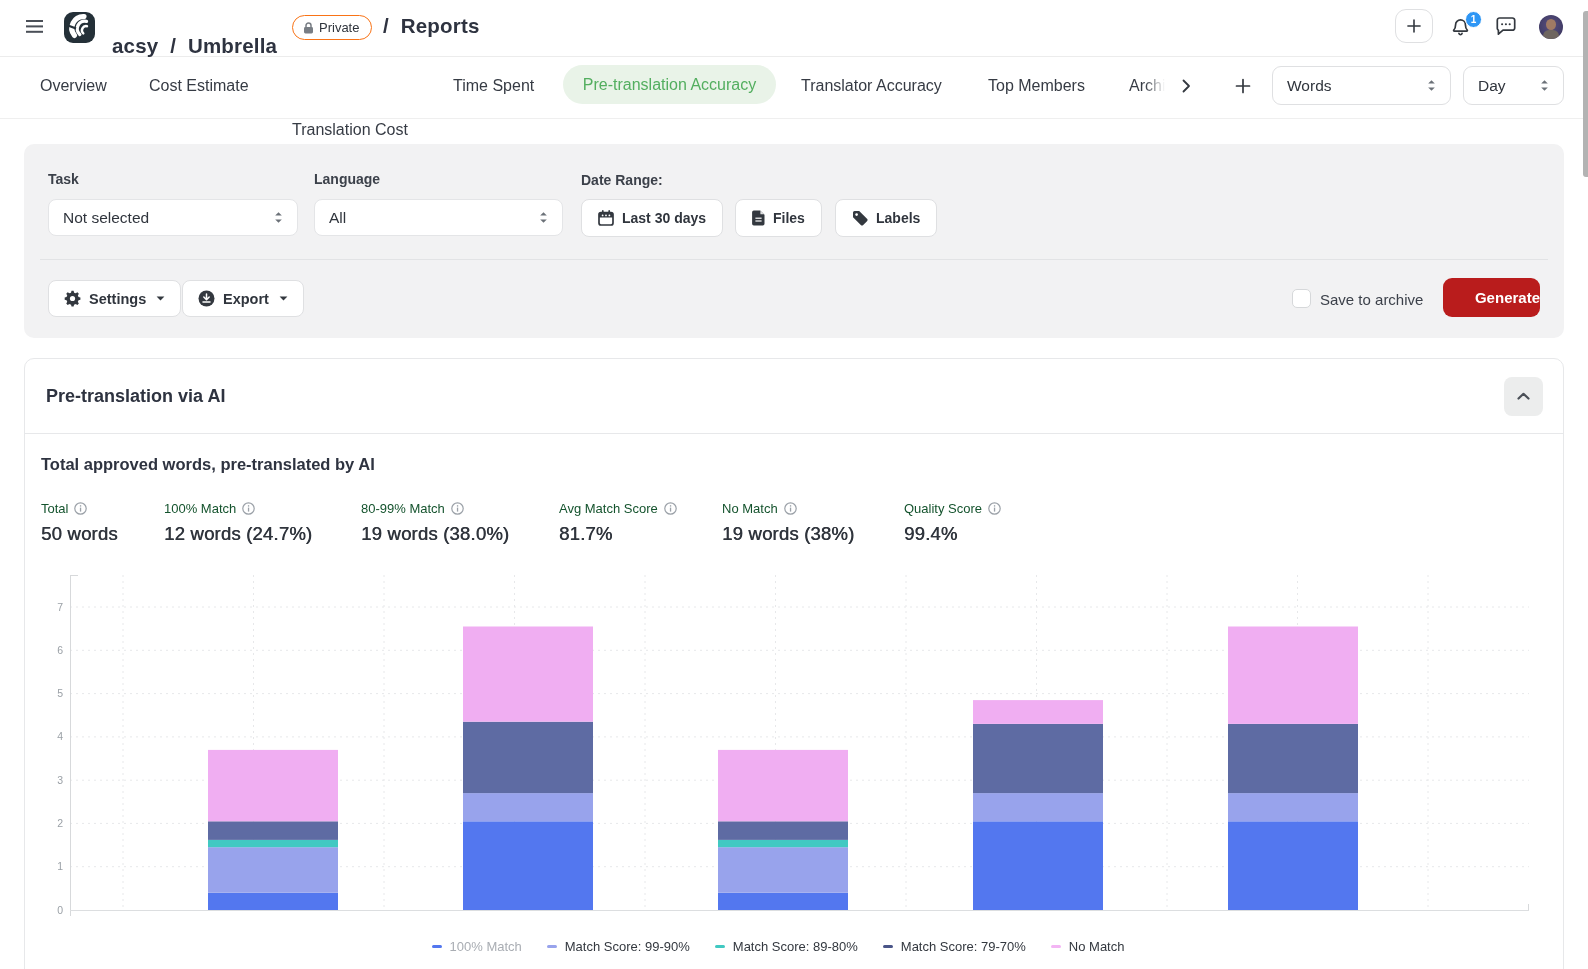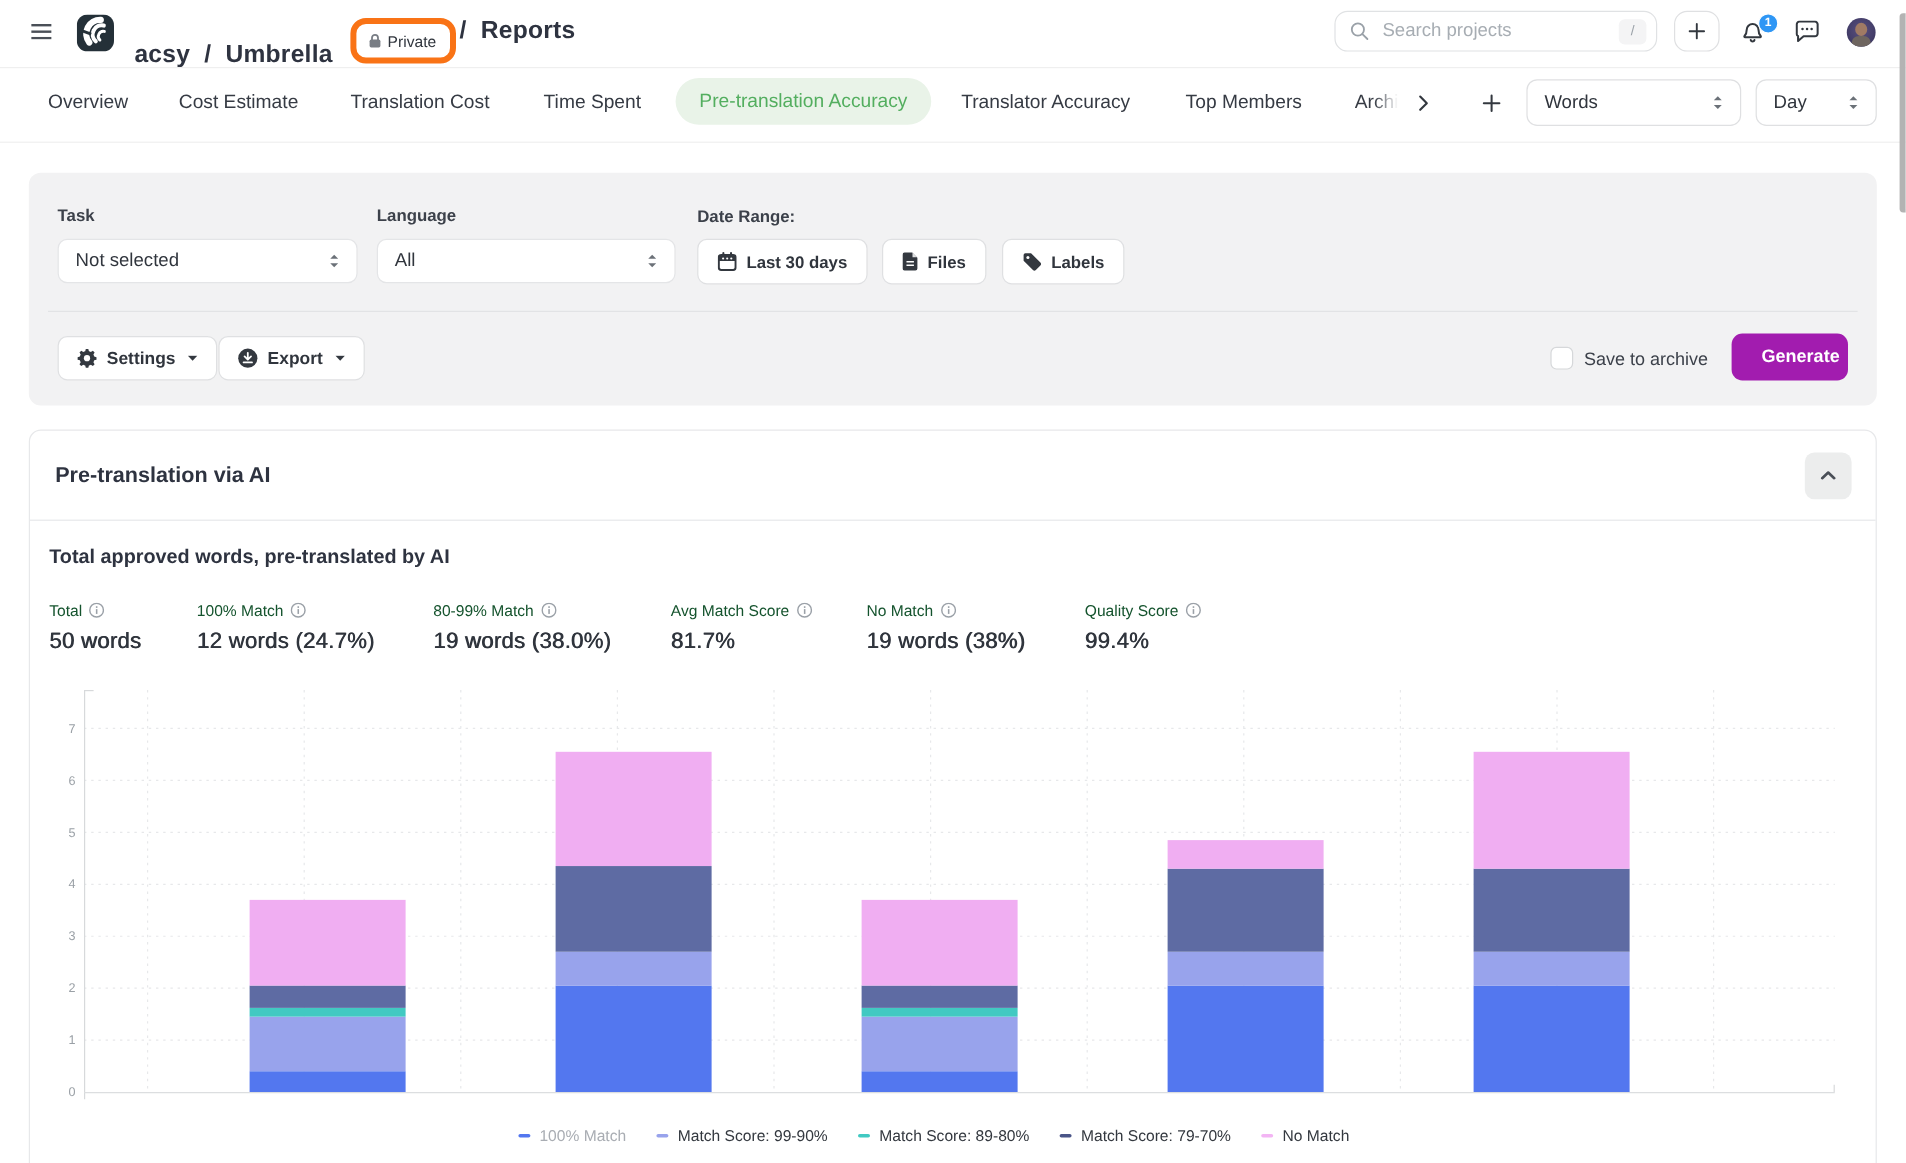--- a/index.html
+++ b/index.html
@@ -32,37 +32,29 @@
     <rect x="0" y="0" width="31" height="31" rx="9" fill="#243038"></rect>
     <g fill="none" stroke="#fff" stroke-linecap="round">
       <path d="M20 4.6 A 11.6 11.6 0 0 0 10.4 23.4" stroke-width="5.2"></path>
       <path d="M22.5 9.3 A 7.6 7.6 0 0 0 15.8 22.4" stroke-width="3.4"></path>
       <path d="M23 14.2 A 4.2 4.2 0 0 0 19.3 21.4" stroke-width="2.4"></path>
     </g>
     <line x1="4" y1="13.5" x2="12" y2="16.5" stroke="#243038" stroke-width="2.4"></line>
   </svg>
   <div class="abs" style="left:112px;top:14px;font-size:20.5px;font-weight:bold;letter-spacing:.2px;margin-top:20px;">acsy&nbsp; /&nbsp; Umbrella</div>
 
-  <div class="abs row" style="left:292px;top:15px;height:38px;padding:0 12px 0 10px;border:5px solid #f97316;border-radius:13px;background:#fff;">
+  <div class="abs row" style="left:292px;top:15px;height:25px;padding:0 12px 0 10px;border:1px solid #f97316;border-radius:13px;background:#fff;">
     <svg width="11" height="12" viewBox="0 0 11 12" style="margin-right:5px;">
       <rect x="1" y="5" width="9" height="6.5" rx="1.4" fill="#787d84"></rect>
       <path d="M3 5.5 V3.5 A2.5 2.5 0 0 1 8 3.5 V5.5" fill="none" stroke="#787d84" stroke-width="1.5"></path>
     </svg>
     <span style="font-size:13px;color:#30353d;">Private</span>
   </div>
   <div class="abs" style="left:383px;top:14px;font-size:20.5px;font-weight:bold;letter-spacing:.2px;">/&nbsp; Reports</div>
 
-  <div class="abs row" style="left:1112px;top:9px;width:269px;height:34px;border:1px solid #e0e2e4;border-radius:11px;background:#fff;padding:0 8px 0 12px;">
-    <svg width="16" height="16" viewBox="0 0 17 17" style="margin-right:11px;">
-      <circle cx="7" cy="7" r="5.4" fill="none" stroke="#9aa1a8" stroke-width="1.6"></circle>
-      <line x1="11" y1="11" x2="15.4" y2="15.4" stroke="#9aa1a8" stroke-width="1.6" stroke-linecap="round"></line>
-    </svg>
-    <span style="font-size:15.5px;color:#a7adb3;flex:1;">Search projects</span>
-    <span class="row" style="justify-content:center;width:23px;height:21px;background:#f4f4f5;border-radius:5px;font-size:11.5px;color:#9aa1a8;">/</span>
-  </div>
 
   <div class="abs btn" style="left:1395px;top:9px;width:38px;height:34px;border-radius:11px;">
     <svg width="14" height="14" viewBox="0 0 15 15">
         <path d="M7.5 1 V14 M1 7.5 H14" stroke="#33383f" stroke-width="1.7" stroke-linecap="round"></path>
       </svg>
   </div>
 
   <svg class="abs" style="left:1452px;top:18px;" width="17" height="18" viewBox="0 0 22 23">
     <path d="M11 2.4 a6.4 6.4 0 0 0 -6.4 6.4 c0 3.6 -1.4 5.6 -2.3 6.6 -.5 .55 -.1 1.4 .6 1.4 h16.2 c.7 0 1.1 -.85 .6 -1.4 -.9 -1 -2.3 -3 -2.3 -6.6 A6.4 6.4 0 0 0 11 2.4 Z" fill="none" stroke="#33383f" stroke-width="2.2" stroke-linejoin="round"></path>
     <path d="M9 19.8 a2.1 2.1 0 0 0 4 0" fill="none" stroke="#33383f" stroke-width="2.2" stroke-linecap="round"></path>
@@ -80,21 +72,21 @@
 
   <div class="abs" style="left:1539px;top:15px;width:24px;height:24px;border-radius:50%;background:radial-gradient(circle at 50% 42%,#5a4f7e 0%,#46406c 55%,#332e52 100%);overflow:hidden;">
     <div class="abs" style="left:7px;top:4px;width:10px;height:11px;border-radius:50%;background:#a07a64;"></div>
     <div class="abs" style="left:4px;top:15px;width:16px;height:9px;border-radius:6px 6px 0 0;background:#6e655f;"></div>
   </div>
 </div>
 
 <div class="abs" style="left:0;top:57px;width:1588px;height:62px;background:#fff;border-bottom:1px solid #efefef;">
   <span class="abs tab" style="left:40px;">Overview</span>
   <span class="abs tab" style="left:149px;">Cost Estimate</span>
-  <span class="abs tab" style="left:292px;">Translation Cost</span>
+  <span class="abs tab" style="left:292px;margin-top:44px;">Translation Cost</span>
   <span class="abs tab" style="left:453px;">Time Spent</span>
   <div class="abs row" style="left:563px;top:8px;width:213px;height:39px;background:#e9f3e8;border-radius:19.5px;justify-content:center;">
     <span style="font-size:16px;color:#53ae5f;">Pre-translation Accuracy</span>
   </div>
   <span class="abs tab" style="left:801px;">Translator Accuracy</span>
   <span class="abs tab" style="left:988px;">Top Members</span>
   <span class="abs tab" style="left:1129px;background:linear-gradient(90deg,#363b44 0%,#363b44 45%,rgba(54,59,68,0) 100%);-webkit-background-clip:text;background-clip:text;-webkit-text-fill-color:transparent;">Archi</span>
   <svg class="abs" style="left:1178px;top:21px;" width="16" height="16" viewBox="0 0 16 16">
       <path d="M5.5 2.5 L11 8 L5.5 13.5" fill="none" stroke="#33383f" stroke-width="1.8" stroke-linecap="round" stroke-linejoin="round"></path>
     </svg>
@@ -179,21 +171,21 @@
       <circle cx="8.5" cy="8.5" r="8" fill="#33383f"></circle>
       <path d="M8.5 4 v5.4 M5.8 7 l2.7 2.7 l2.7 -2.7 M5 12 h7" stroke="#fff" stroke-width="1.5" fill="none" stroke-linecap="round" stroke-linejoin="round"></path>
     </svg>
     <span style="font-size:14.5px;font-weight:bold;color:#30353d;">Export</span>
     <svg width="9" height="5" viewBox="0 0 9 5" style="margin-left:10px;">
         <path d="M0.6 0.4 L4.5 4.6 L8.4 0.4 Z" fill="#33383f"></path>
       </svg>
   </div>
   <div class="abs" style="left:1268px;top:145px;width:19px;height:19px;background:#fff;border:1px solid #d6d8da;border-radius:5px;"></div>
   <div class="abs" style="left:1296px;top:147px;font-size:15px;color:#3c414a;">Save to archive</div>
-  <div class="abs row" style="left:1419px;top:134px;width:97px;height:39px;background:#a21caf;border-radius:9px;justify-content:flex-start;padding-left:25px;">
+  <div class="abs row" style="left:1419px;top:134px;width:97px;height:39px;background:#b91c1c;border-radius:9px;justify-content:flex-end;">
     <span style="font-size:15px;font-weight:bold;color:#fff;">Generate</span>
   </div>
 </div>
 
 <div class="abs" style="left:24px;top:358px;width:1540px;height:700px;background:#fff;border:1px solid #e7e8ea;border-radius:10px;">
   <div class="abs" style="left:21px;top:27px;font-size:18px;font-weight:bold;color:#2e3340;">Pre-translation via AI</div>
   <div class="abs row" style="left:1479px;top:18px;width:39px;height:39px;background:#eceded;border-radius:8px;justify-content:center;">
     <svg width="13" height="8" viewBox="0 0 13 8" style="margin-top:-2px;">
         <path d="M1.5 6.5 L6.5 1.8 L11.5 6.5" fill="none" stroke="#4a4f57" stroke-width="2.2" stroke-linecap="round" stroke-linejoin="round"></path>
       </svg>

